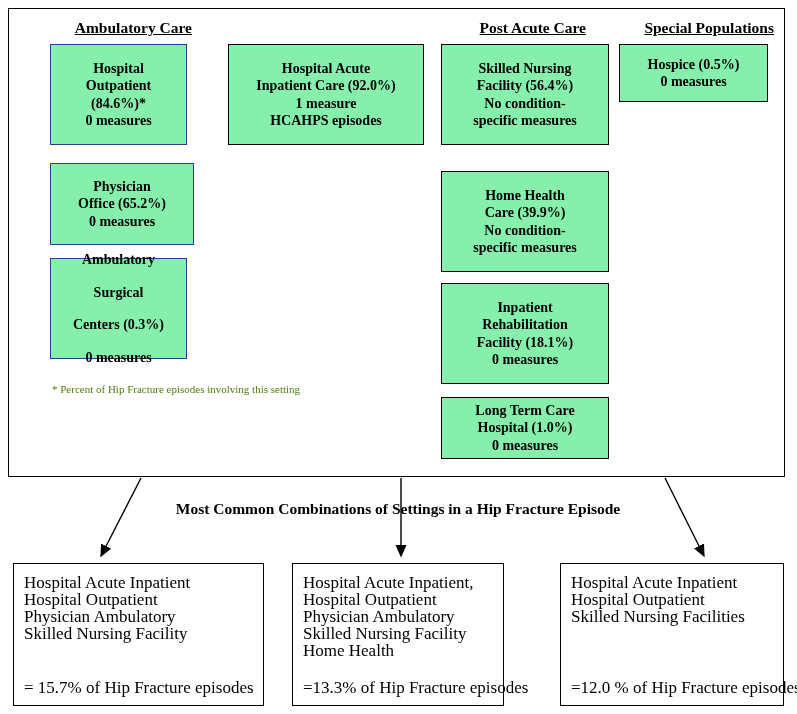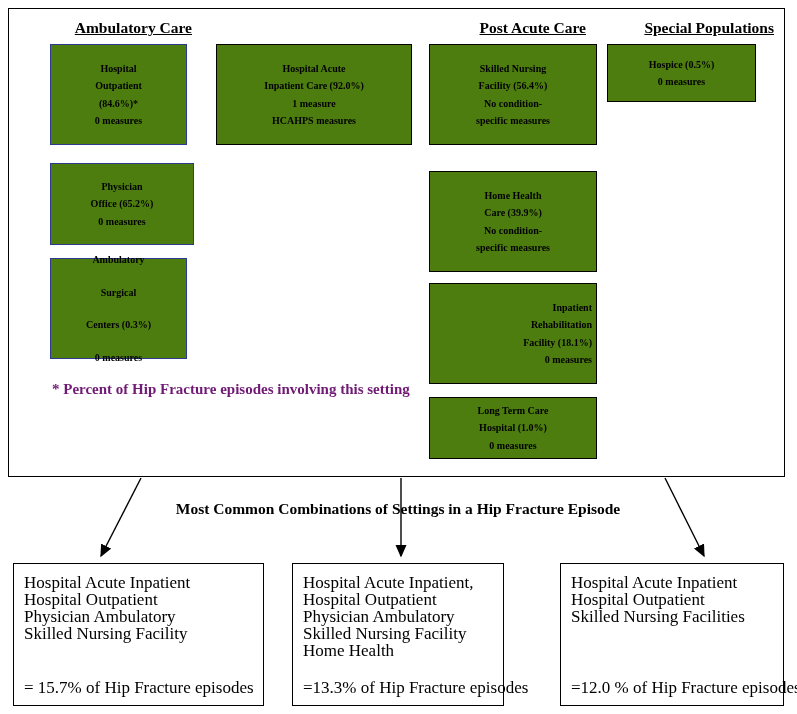--- a/index.html
+++ b/index.html
@@ -40,45 +40,44 @@
     line-height: 17px;
     text-decoration: underline;
     text-align: right;
     white-space: nowrap;
     color: #000000;
   }
 
   
   .setting-box {
     position: absolute;
-    background: #4d7c0f;
+    background: #86efac;
     box-sizing: border-box;
     display: flex;
     flex-direction: column;
     align-items: center;
     justify-content: center;
     text-align: center;
     font-weight: bold;
-    font-size: 10px;
+    font-size: 14px;
     line-height: 17.5px;
     color: #000000;
     padding: 2px 4px;
   }
   .setting-box.border-navy { border: 1.5px solid #2c3a90; }
-  .setting-box.border-black { border: 1.5px solid #000000; }
+  .setting-box.border-black { border: 1.5px solid #000000; margin-left: 12px; }
   .setting-box .line { display: block; white-space: nowrap; }
 
   
   .footnote {
     position: absolute;
-    font-size: 15px;
+    font-size: 11px;
     line-height: 16px;
     white-space: nowrap;
-    color: #701a75;
-    font-weight: bold;
+    color: #4d7c0f;
   }
 
   
   .section-title {
     position: absolute;
     font-weight: bold;
     font-size: 15.5px;
     line-height: 18px;
     white-space: nowrap;
     text-align: center;
@@ -146,38 +145,38 @@
     <span class="line">Centers (0.3%)</span>
     <span class="line">0 measures</span>
   </div>
 
   <div class="footnote" style="left:52px; top:381px;">* Percent of Hip Fracture episodes involving this setting</div>
 
   <div class="setting-box border-black" style="left:216px; top:44px; width:196px; height:101px;">
     <span class="line">Hospital Acute</span>
     <span class="line">Inpatient Care (92.0%)</span>
     <span class="line">1 measure</span>
-    <span class="line">HCAHPS measures</span>
+    <span class="line">HCAHPS episodes</span>
   </div>
 
   <div class="setting-box border-black" style="left:429px; top:44px; width:168px; height:101px;">
     <span class="line">Skilled Nursing</span>
     <span class="line">Facility (56.4%)</span>
     <span class="line">No condition-</span>
     <span class="line">specific measures</span>
   </div>
 
   <div class="setting-box border-black" style="left:429px; top:171px; width:168px; height:101px;">
     <span class="line">Home Health</span>
     <span class="line">Care (39.9%)</span>
     <span class="line">No condition-</span>
     <span class="line">specific measures</span>
   </div>
 
-  <div class="setting-box border-black" style="left:429px; top:283px; width:168px; height:101px;align-items:flex-end;">
+  <div class="setting-box border-black" style="left:429px; top:283px; width:168px; height:101px;">
     <span class="line">Inpatient</span>
     <span class="line">Rehabilitation</span>
     <span class="line">Facility (18.1%)</span>
     <span class="line">0 measures</span>
   </div>
 
   <div class="setting-box border-black" style="left:429px; top:397px; width:168px; height:62px;">
     <span class="line">Long Term Care</span>
     <span class="line">Hospital (1.0%)</span>
     <span class="line">0 measures</span>

